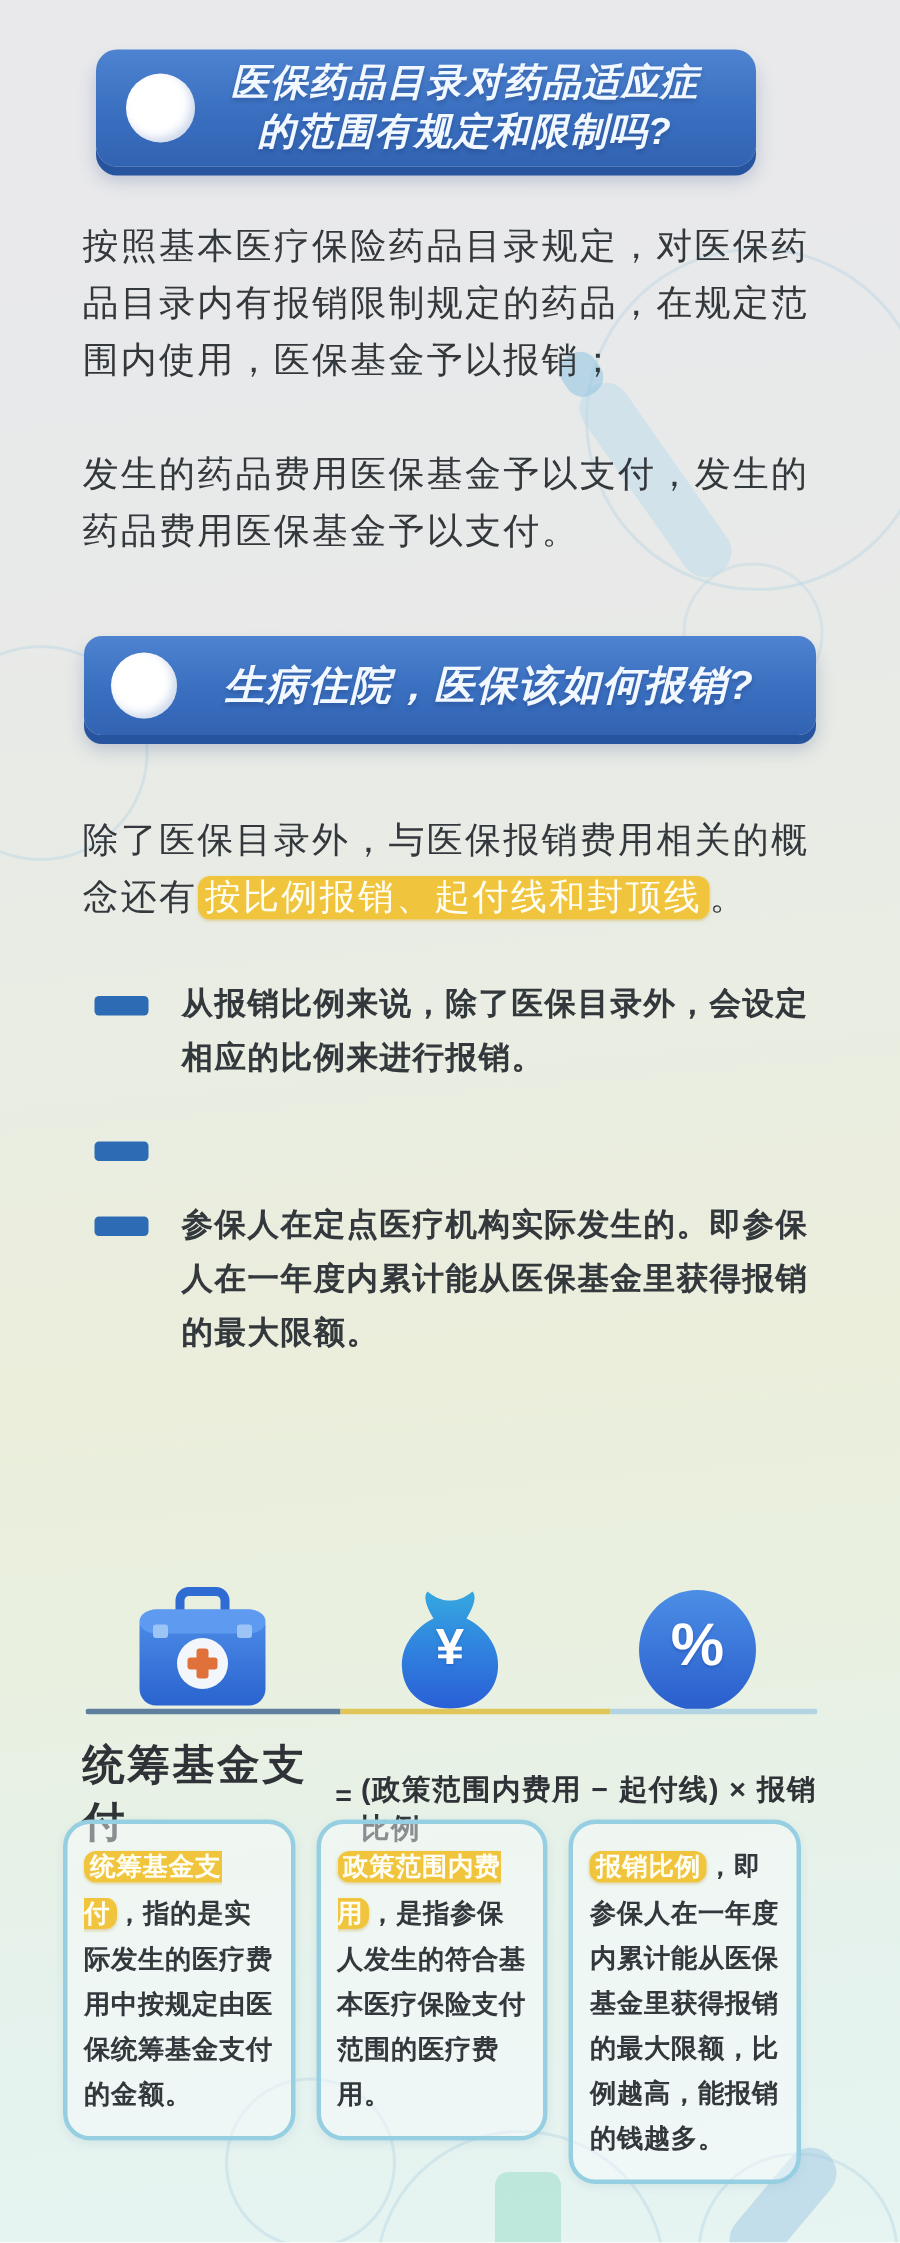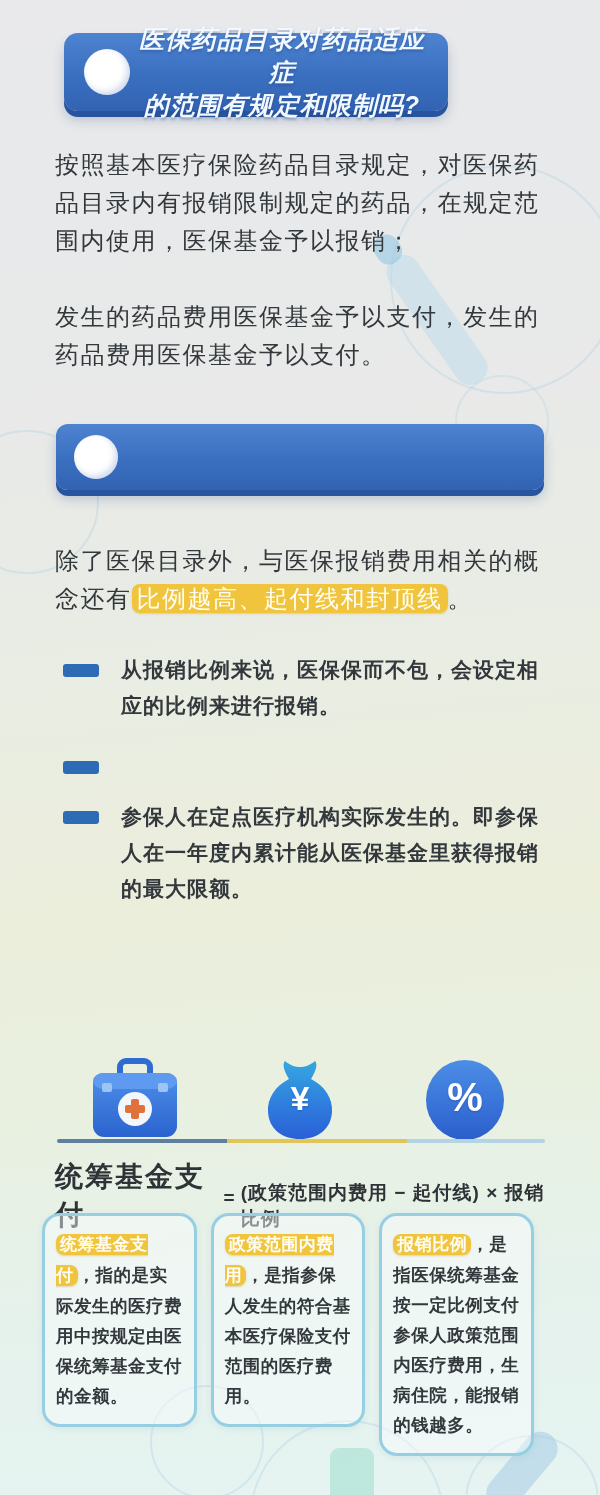--- a/index.html
+++ b/index.html
@@ -22,21 +22,21 @@
     border-radius:14px;box-shadow:0 6px 0 #27549f,0 9px 12px rgba(40,70,130,.25);
   }
   .banner-circle{
     flex:0 0 auto;border-radius:50%;background:#fff;
     box-shadow:inset -3px -3px 6px rgba(120,150,200,.35);
   }
   .banner-text{
     flex:1;text-align:center;color:#f2f8ff;font-weight:bold;font-style:italic;
     text-shadow:0 2px 3px rgba(30,60,120,.4);letter-spacing:1px;
   }
-  .banner1{left:64px;top:33px;width:384px;height:78px;}
+  .banner1{left:64px;top:33px;width:440px;height:78px;}
   .banner1 .banner-circle{width:46px;height:46px;margin-left:20px;}
   .banner1 .banner-text{font-size:25px;line-height:33px;margin-right:14px;}
   .banner2{left:56px;top:424px;width:488px;height:66px;border-radius:12px;}
   .banner2 .banner-circle{width:44px;height:44px;margin-left:18px;}
   .banner2 .banner-text{font-size:27px;line-height:33px;margin-right:10px;}
   
   .para{
     position:absolute;left:55px;width:494px;margin:0;
     font-size:24px;line-height:38px;letter-spacing:1.5px;
     color:#33383c;font-weight:400;
@@ -103,28 +103,29 @@
       <div>的范围有规定和限制吗?</div>
     </div>
   </div>
 
   <p class="para" style="top:146px;">按照基本医疗保险药品目录规定，对医保药品目录内有报销限制规定的药品，在规定范围内使用，医保基金予以报销；</p>
 
   <p class="para" style="top:298px;">发生的药品费用医保基金予以支付，发生的药品费用医保基金予以支付。</p>
 
   <div class="banner banner2">
     <span class="banner-circle"></span>
-  </div>
-
-  <p class="para" style="top:542px;"><span>除了医保目录外，与医保报销费用相关的概念还有</span><span class="hl">比例越高、起付线和封顶线</span><span>。</span></p>
+    <div class="banner-text">生病住院，医保该如何报销?</div>
+  </div>
+
+  <p class="para" style="top:542px;"><span>除了医保目录外，与医保报销费用相关的概念还有</span><span class="hl">按比例报销、起付线和封顶线</span><span>。</span></p>
 
   <div class="bullets">
     <div class="bullet">
       <span class="bullet-dash"></span>
-      <span class="bullet-text">从报销比例来说，医保保而不包，会设定相应的比例来进行报销。</span>
+      <span class="bullet-text">从报销比例来说，除了医保目录外，会设定相应的比例来进行报销。</span>
     </div>
     <div class="bullet">
       <span class="bullet-dash"></span>
     </div>
     <div class="bullet">
       <span class="bullet-dash"></span>
       <span class="bullet-text">参保人在定点医疗机构实际发生的。即参保人在一年度内累计能从医保基金里获得报销的最大限额。</span>
     </div>
   </div>
 
@@ -186,16 +187,16 @@
 
   <div class="formula">
     <span class="formula-lhs">统筹基金支付</span>
     <span class="formula-eq">=</span>
     <span class="formula-rhs">(政策范围内费用 − 起付线) × 报销比例</span>
   </div>
 
   <div class="boxes">
     <div class="info-box"><span class="hl">统筹基金支付</span><span>，指的是实际发生的医疗费用中按规定由医保统筹基金支付的金额。</span></div>
     <div class="info-box"><span class="hl">政策范围内费用</span><span>，是指参保人发生的符合基本医疗保险支付范围的医疗费用。</span></div>
-    <div class="info-box"><span class="hl">报销比例</span><span>，是指医保统筹基金按一定比例支付参保人政策范围内医疗费用，生病住院，能报销的钱越多。</span></div>
+    <div class="info-box"><span class="hl">报销比例</span><span>，即参保人在一年度内累计能从医保基金里获得报销的最大限额，比例越高，能报销的钱越多。</span></div>
   </div>
 
 </div>
 
 </body></html>

